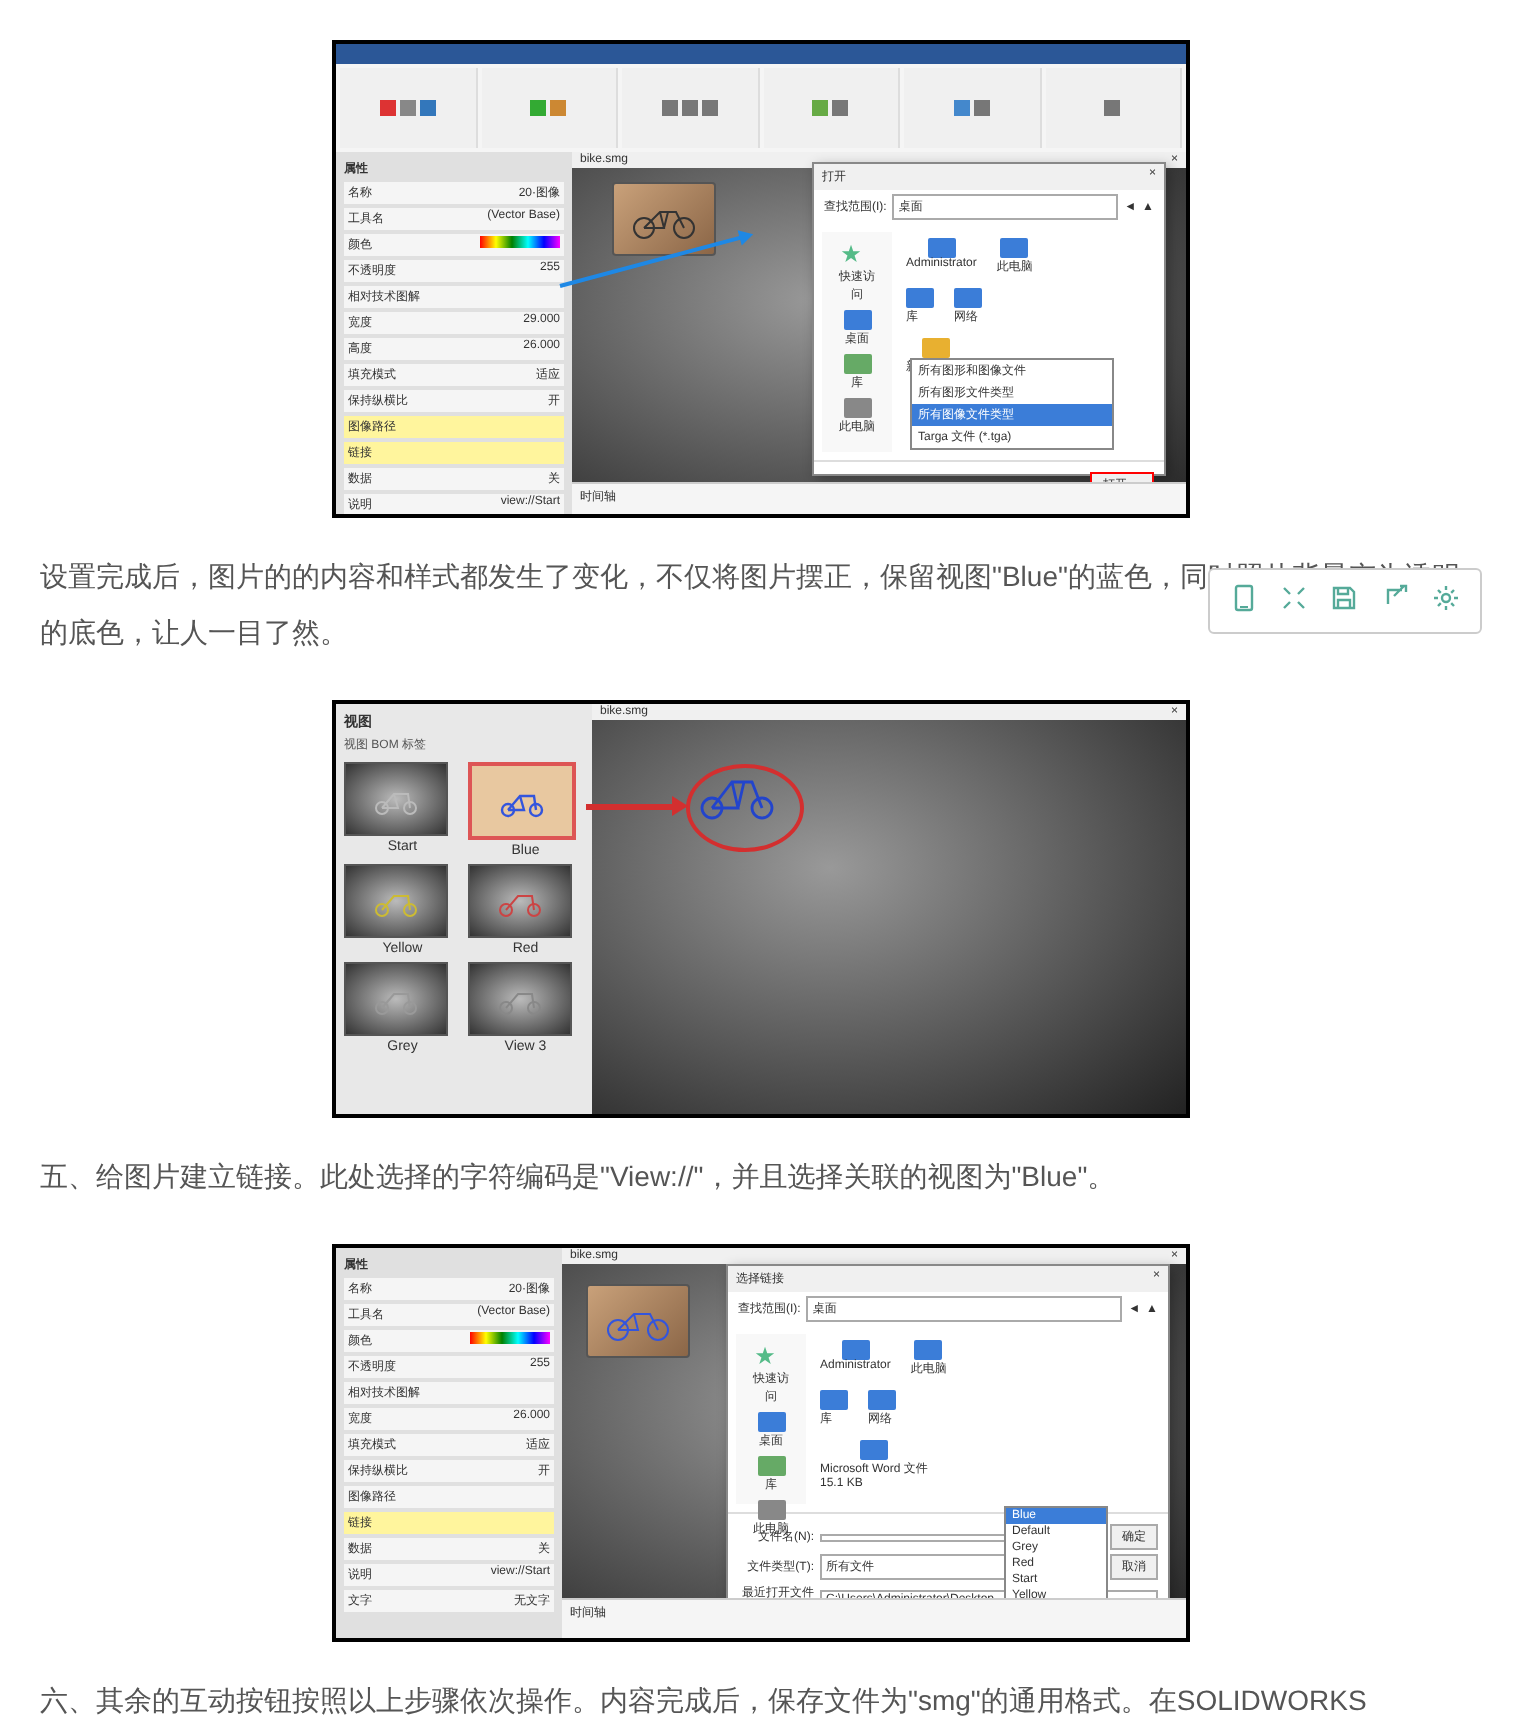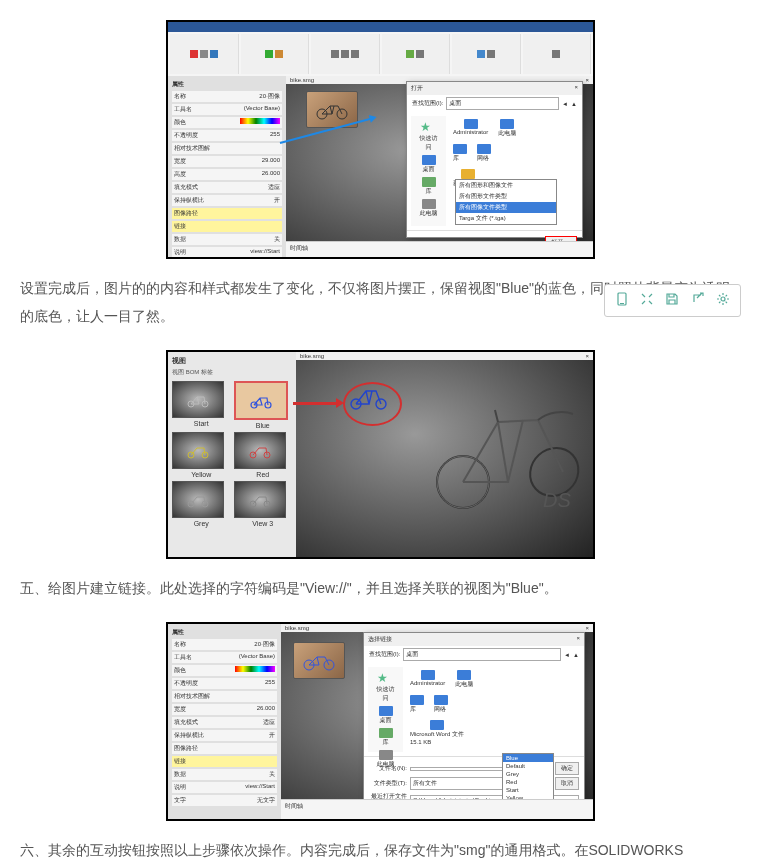--- a/index.html
+++ b/index.html
@@ -522,33 +522,20 @@
     <div style="position:absolute;left:50px;top:32px;">
       <svg width="45" height="26">
           <g stroke="#2244cc" stroke-width="1.4" fill="none">
             <circle cx="10" cy="20" r="5"></circle>
             <circle cx="35" cy="20" r="5"></circle>
             <path d="M10 20 L20 7 L30 7 L35 20 M20 7 L23 20 L10 20 M26 7 L23 20"></path>
           </g>
         </svg>
     </div>
 
-    <div style="position:absolute;right:5px;top:20px;">
-      <svg width="165" height="140">
-          <g stroke="#222" stroke-width="2" fill="none">
-        <circle cx="40" cy="110" r="26" stroke="#333"></circle>
-            <circle cx="40" cy="110" r="26" stroke="#666" stroke-width="1"></circle>
-        <circle cx="140" cy="100" r="24" stroke="#333" stroke-dasharray="0" transform="skewX(-5)"></circle>
-        <path d="M40 110 L75 50 L115 48 L140 100 M75 50 L85 110 L40 110 M100 48 L85 110" stroke="#555"></path>
-        <path d="M115 48 C125 40 140 38 150 42" stroke="#444"></path>
-        <path d="M75 50 L72 38" stroke="#444"></path>
-      </g>
-      <text x="120" y="135" font-size="20" fill="#555" font-style="italic">DS</text>
-      </svg>
-    </div>
   </div>
   <div class="red-circle"></div>
   <div class="red-arrow"></div>
 </div>
 
 <p class="para">五、给图片建立链接。此处选择的字符编码是"View://"，并且选择关联的视图为"Blue"。</p>
 
 <div class="screenshot-frame frame3">
   <div class="app-window">
     <div class="app-body" style="height:100%">

